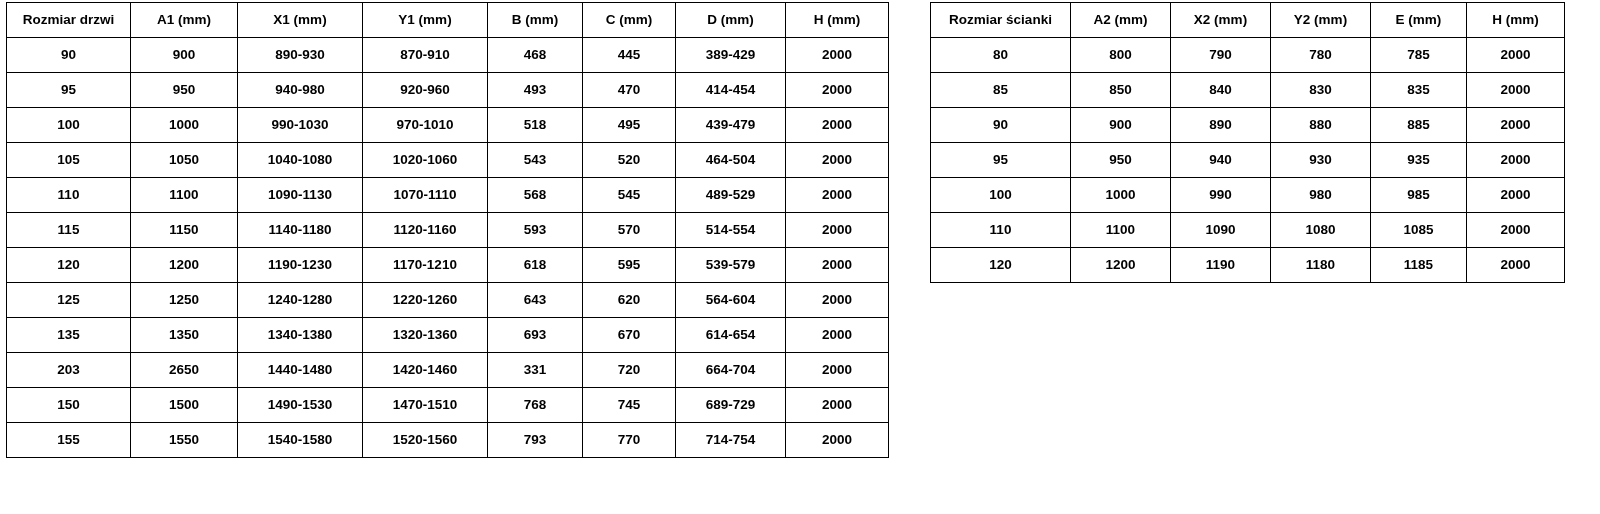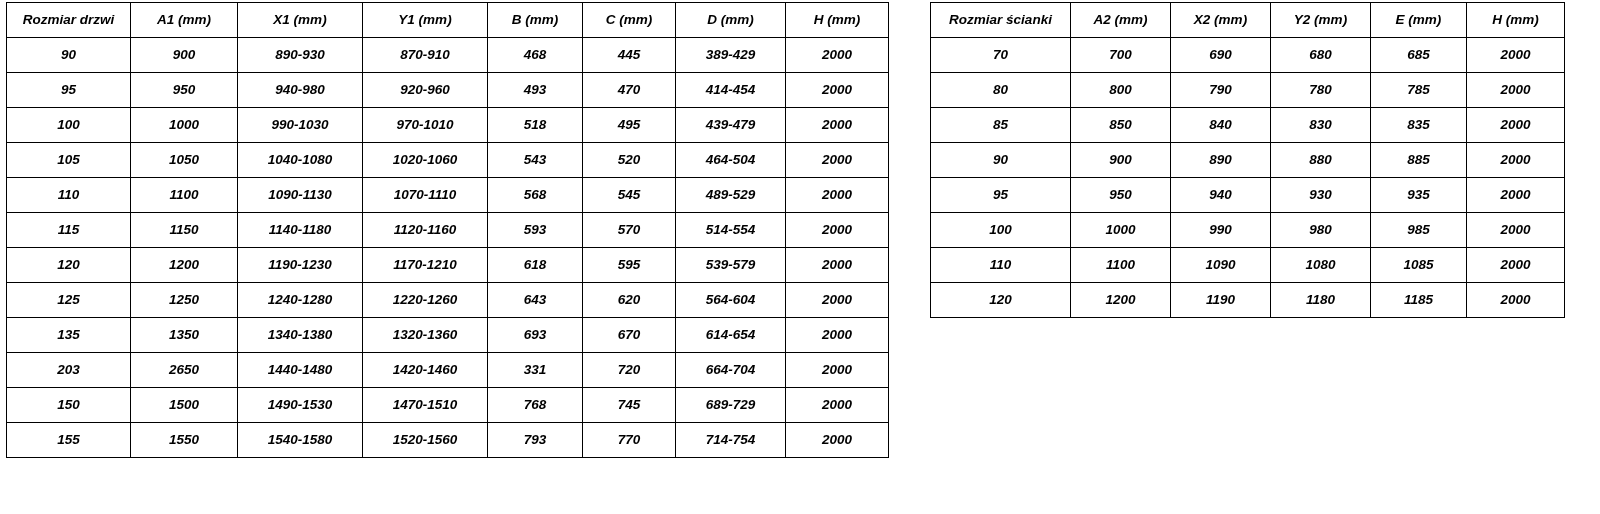--- a/index.html
+++ b/index.html
@@ -11,21 +11,20 @@
     width: 1600px;
     height: 514px;
     font-family: "Liberation Sans", sans-serif;
     color: #000000;
     overflow: hidden;
   }
   .page {
     position: relative;
     width: 1600px;
     height: 514px;
-    font-style: italic;
   }
   table.spec {
     border-collapse: collapse;
     table-layout: fixed;
   }
   table.spec th,
   table.spec td {
     border: 1px solid #000000;
     text-align: center;
     vertical-align: middle;
@@ -247,28 +246,20 @@
           <th>Rozmiar ścianki</th>
           <th>A2 (mm)</th>
           <th>X2 (mm)</th>
           <th>Y2 (mm)</th>
           <th>E (mm)</th>
           <th>H (mm)</th>
         </tr>
       </thead>
       <tbody>
         <tr>
-          <td>70</td>
-          <td>700</td>
-          <td>690</td>
-          <td>680</td>
-          <td>685</td>
-          <td>2000</td>
-        </tr>
-        <tr>
           <td>80</td>
           <td>800</td>
           <td>790</td>
           <td>780</td>
           <td>785</td>
           <td>2000</td>
         </tr>
         <tr>
           <td>85</td>
           <td>850</td>

